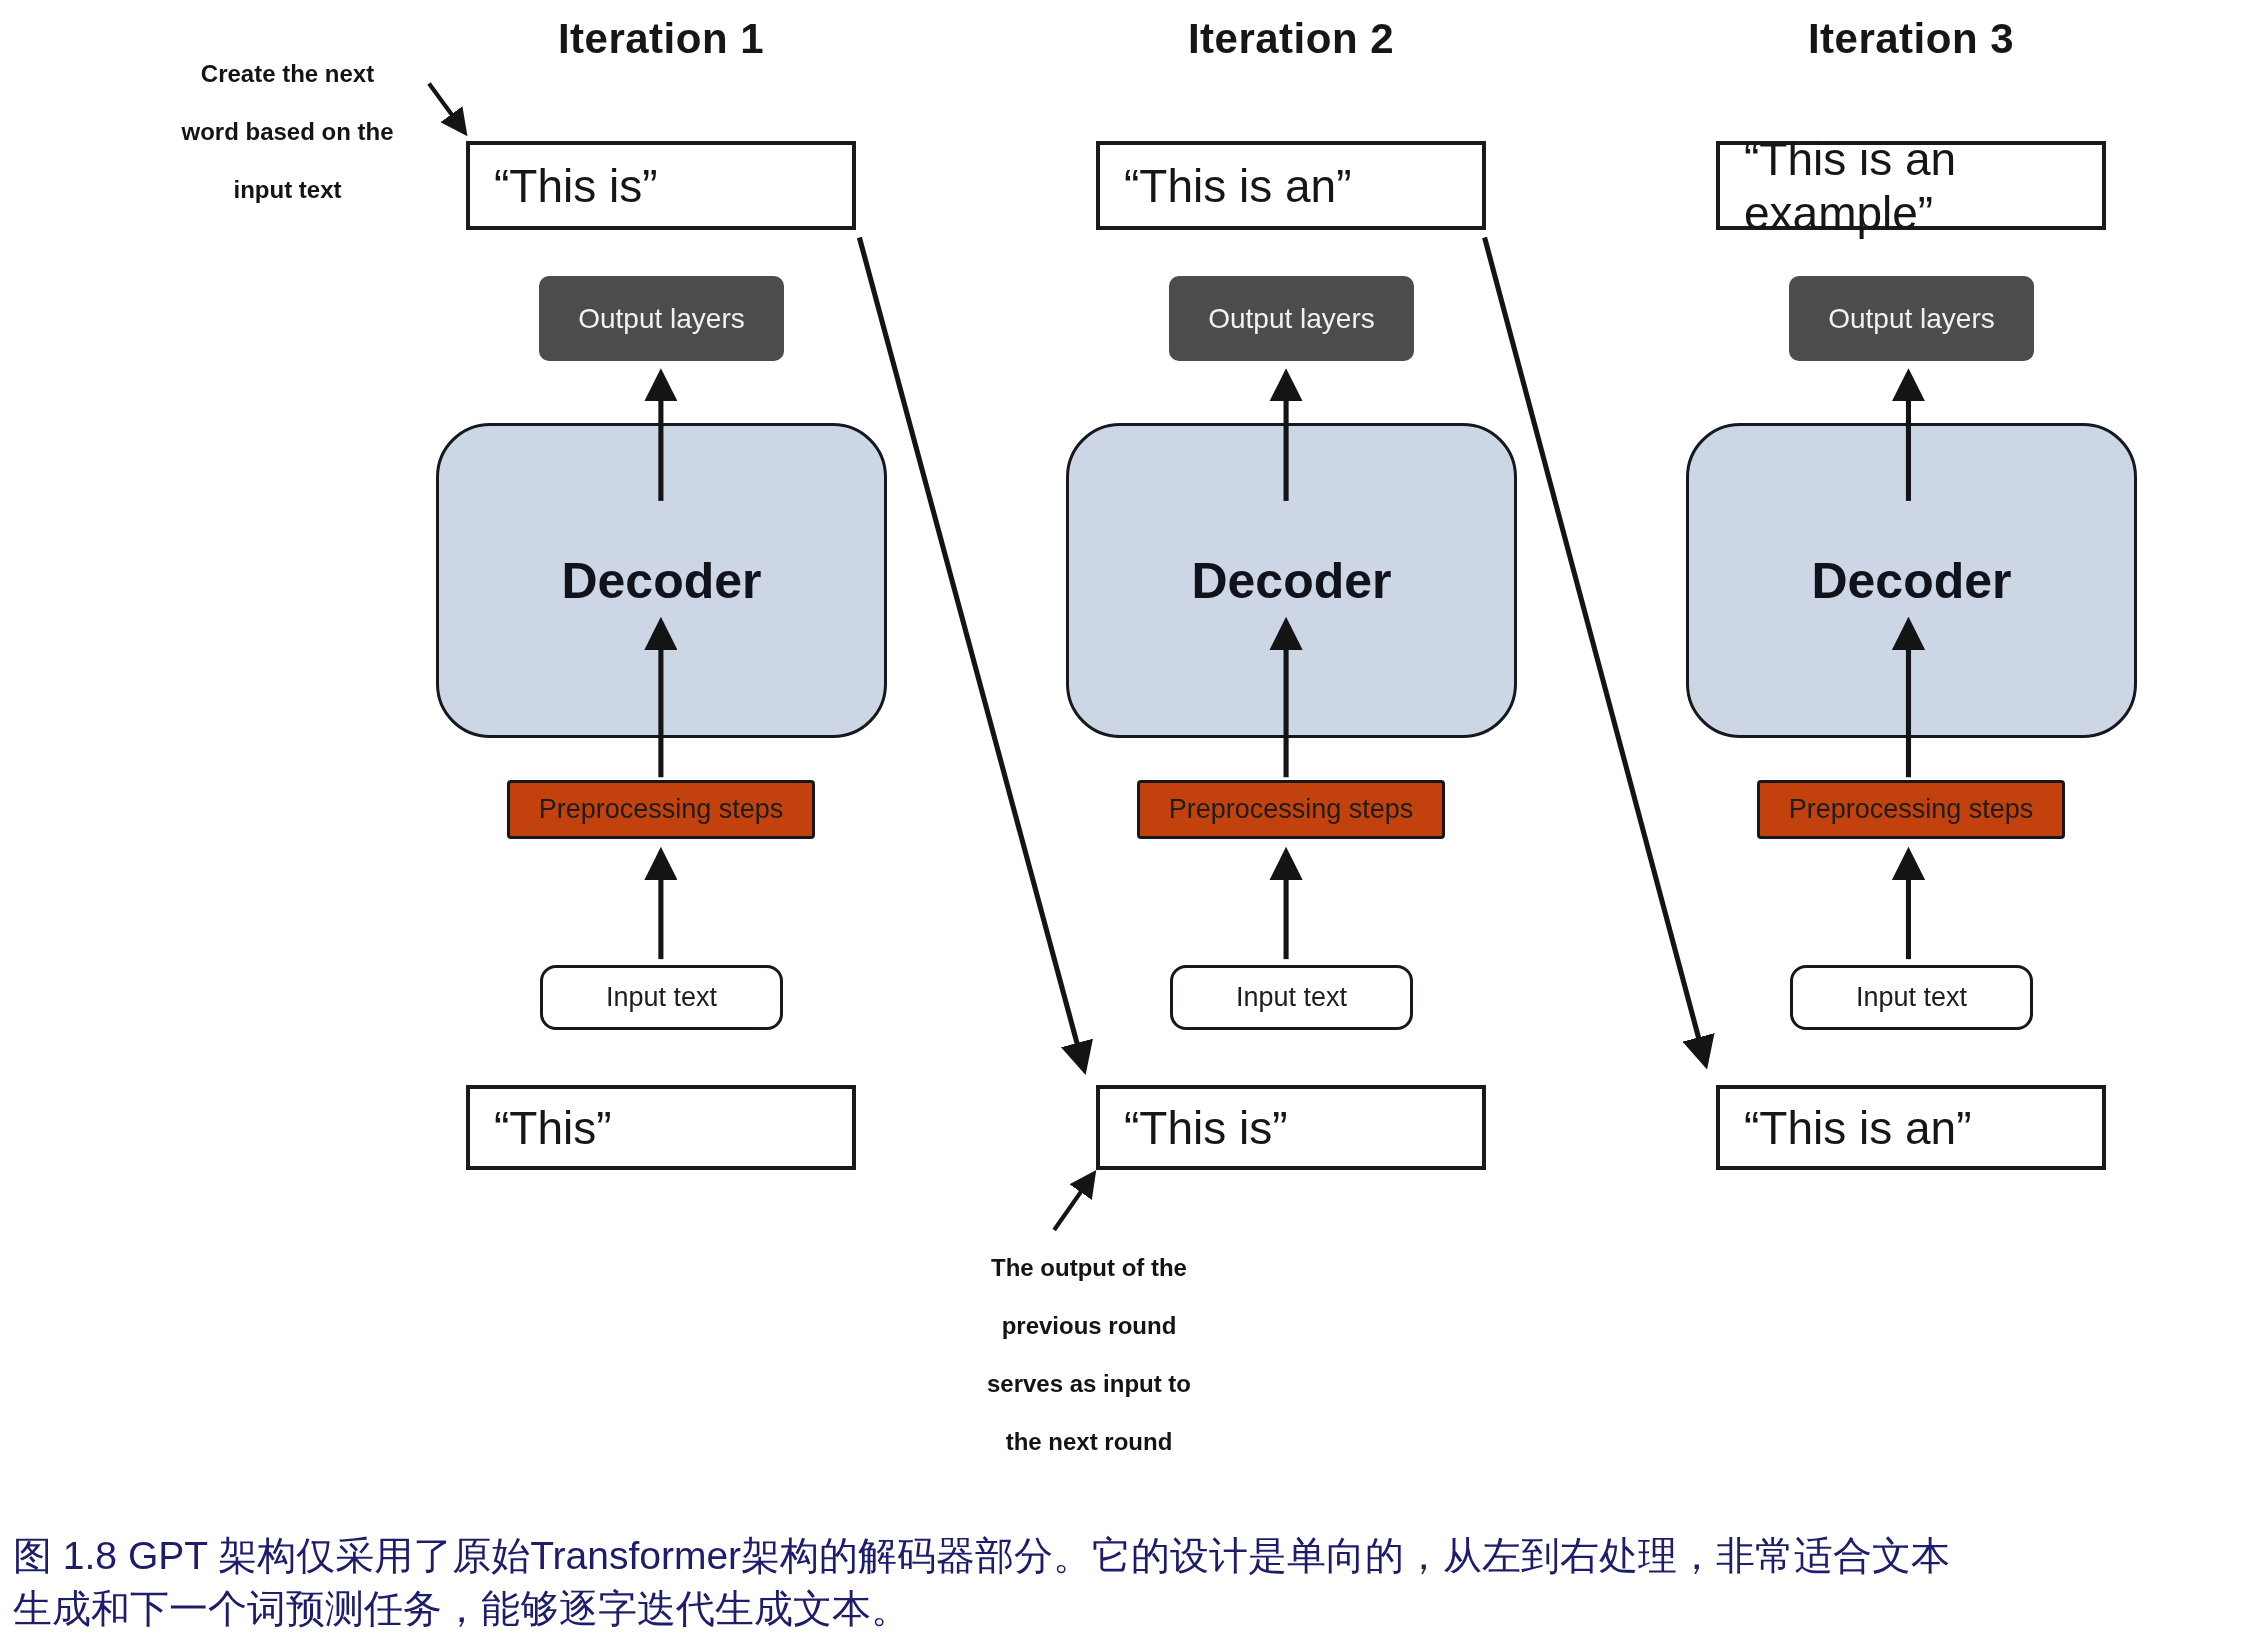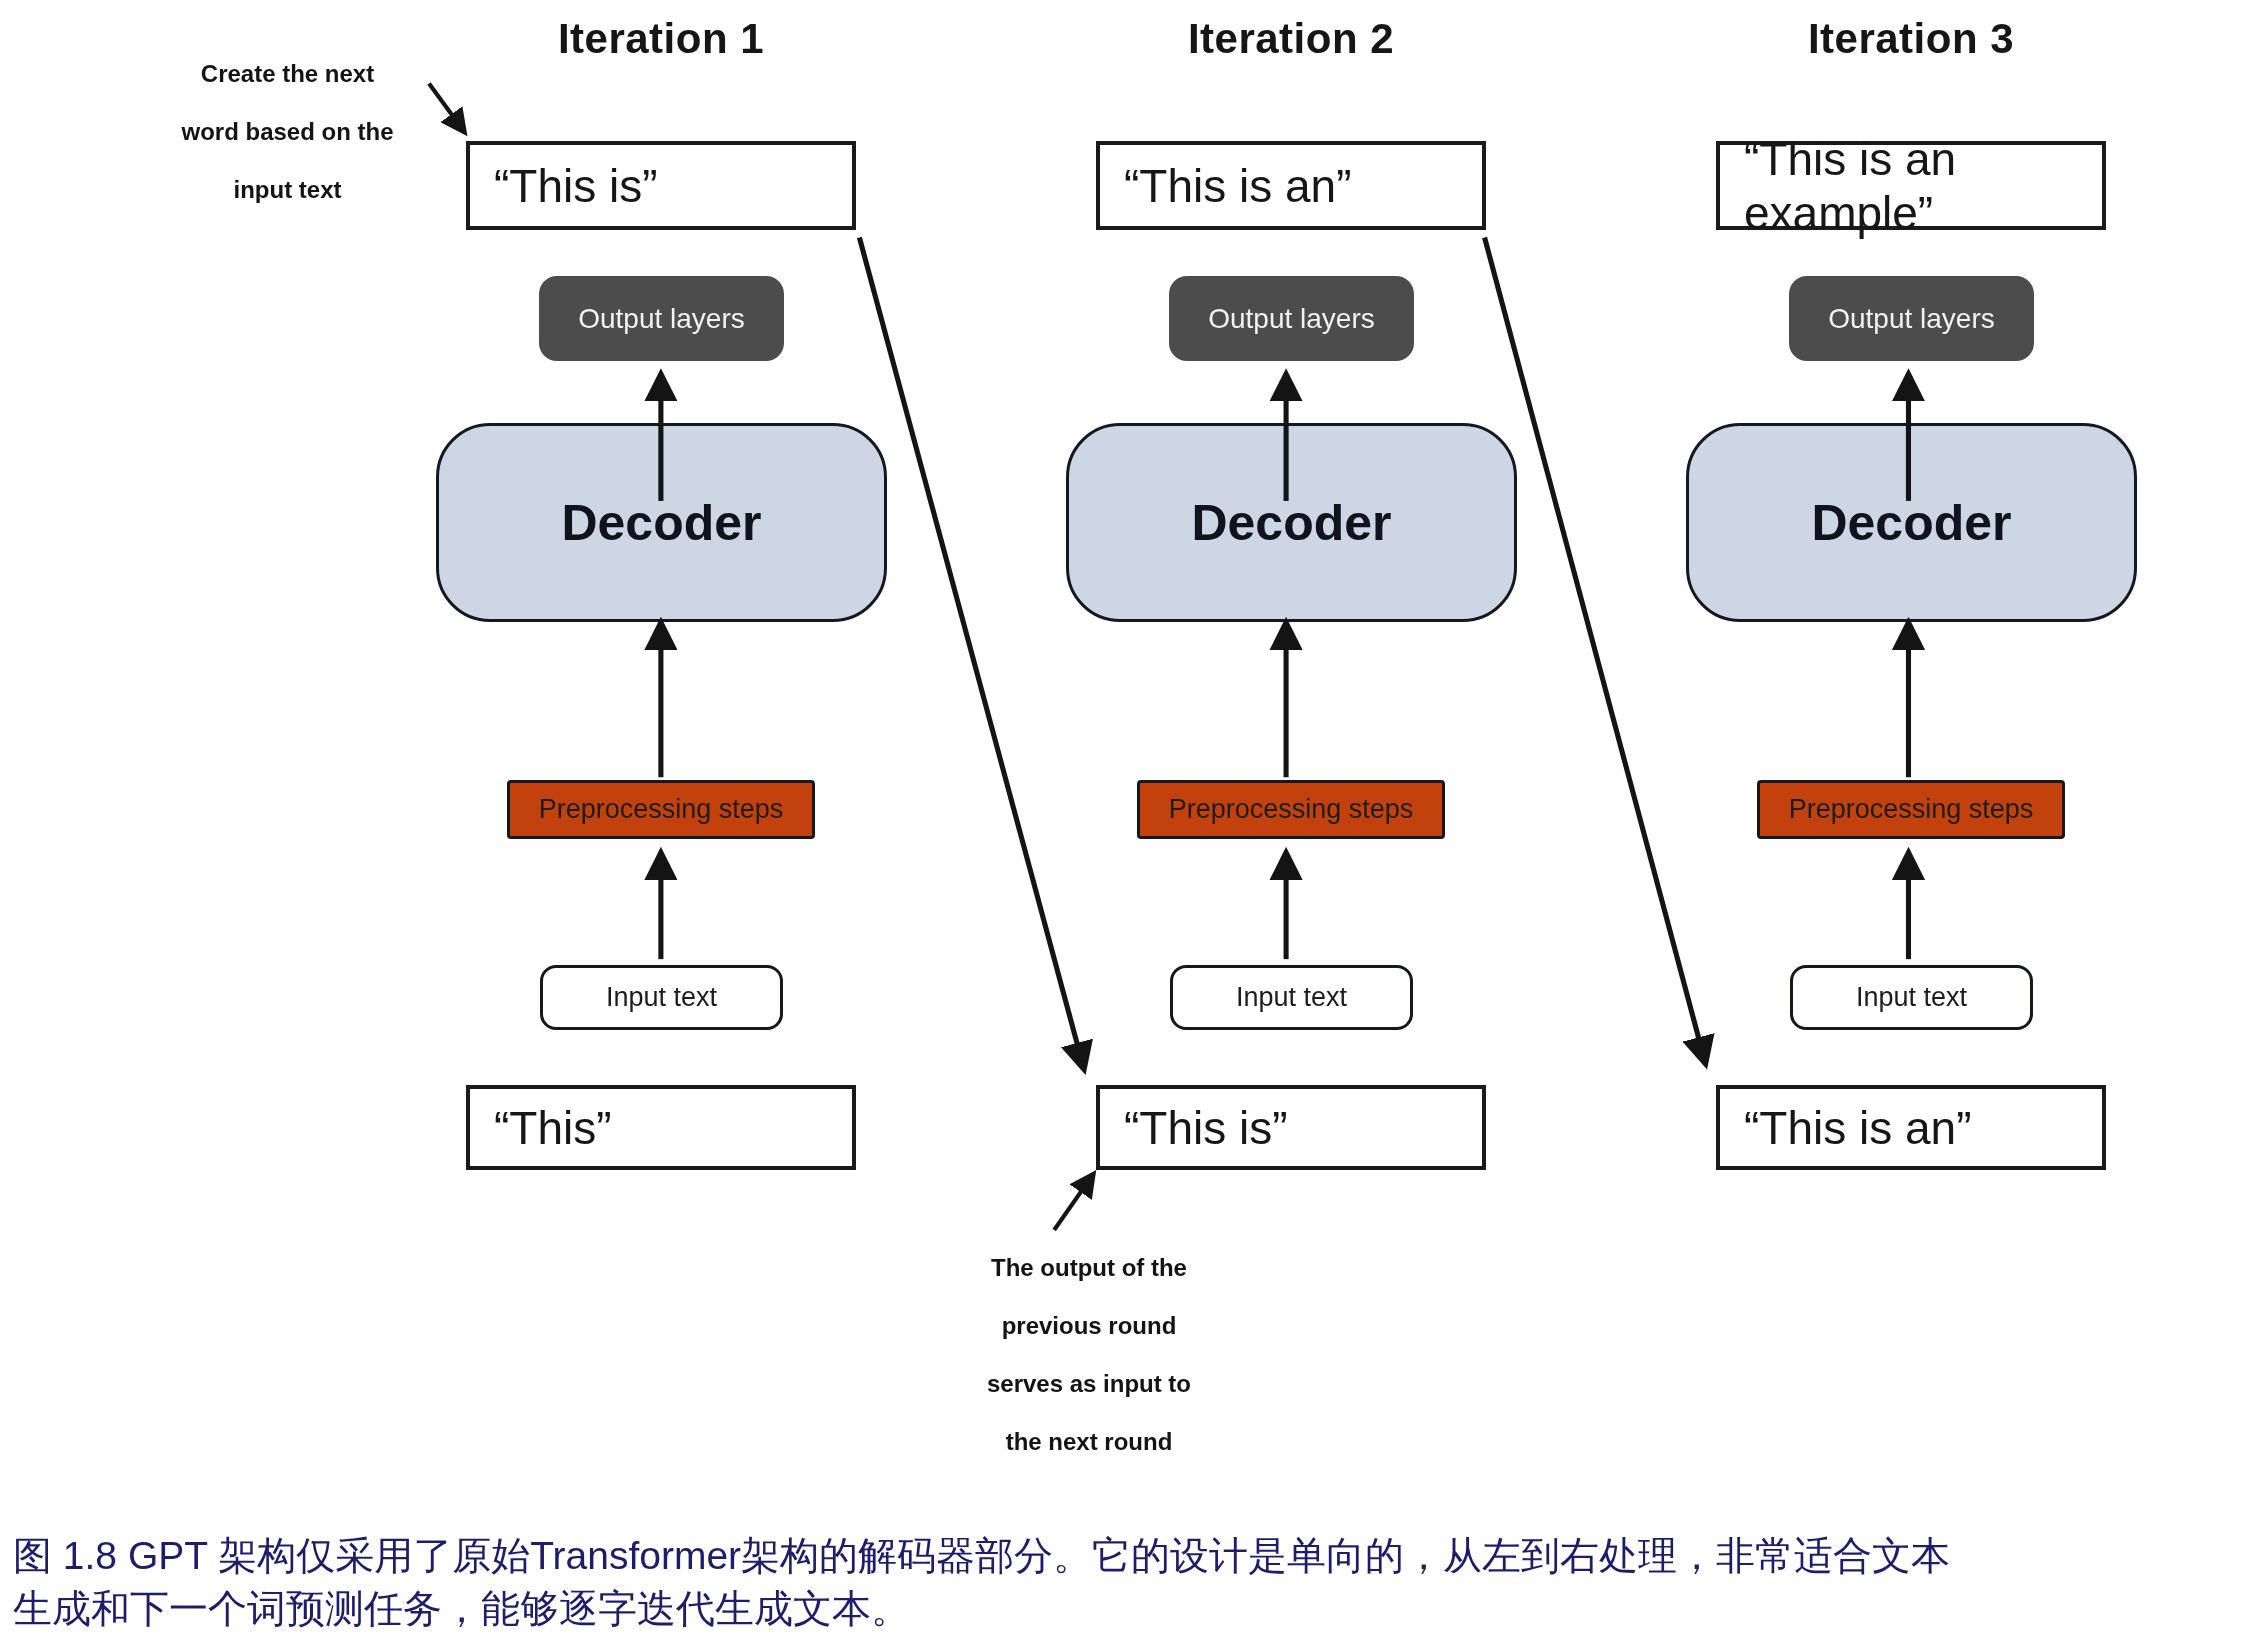--- a/index.html
+++ b/index.html
@@ -55,34 +55,34 @@
   }
   .quote-box.top { top: 141px; }
   .quote-box.bottom { top: 1085px; height: 85px; }
   .output-layers {
     position: absolute;
     top: 276px;
     left: 119px;
     width: 245px;
     height: 85px;
     box-sizing: border-box;
-    border-radius: 18px;
+    border-radius: 10px;
     display: flex;
     align-items: center;
     justify-content: center;
     font-size: 28px;
     color: #f2f2f2;
     background: #4c4c4c;
   }
   .decoder {
     position: absolute;
     top: 423px;
     left: 16px;
     width: 451px;
-    height: 199px;
+    height: 315px;
     box-sizing: border-box;
     border: 3.7px solid #15181c;
     border-radius: 54px;
     display: flex;
     align-items: center;
     justify-content: center;
     font-size: 50px;
     font-weight: bold;
     color: #10131c;
     background: #ccd6e4;

